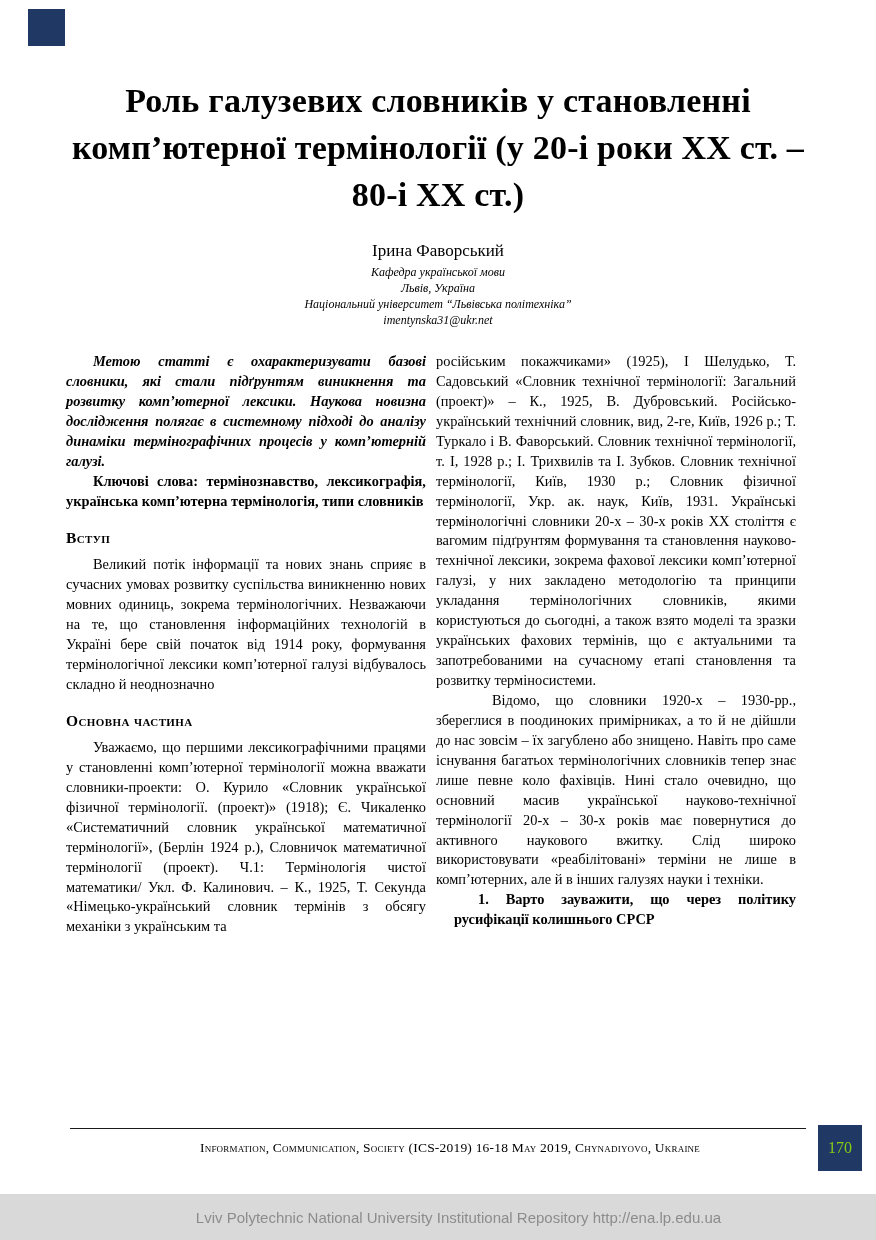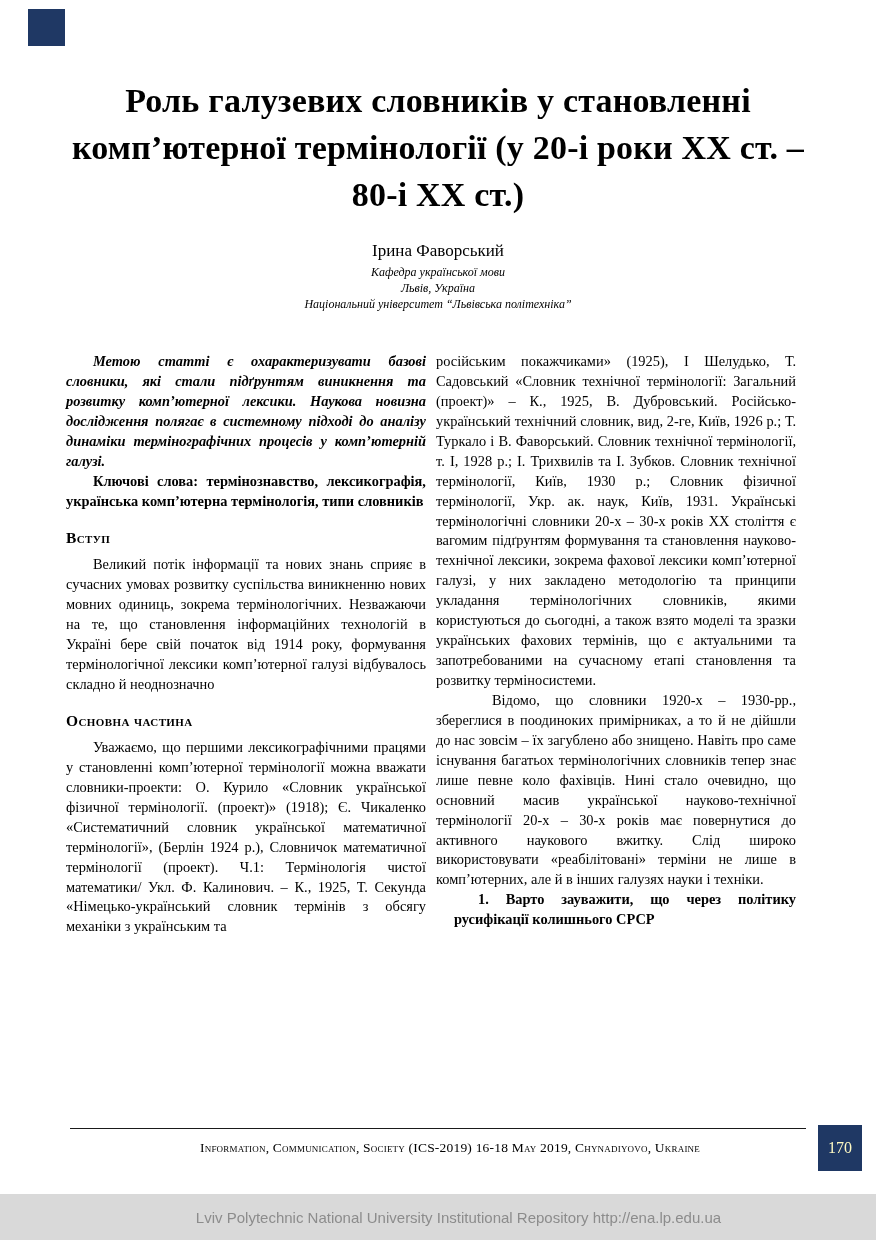--- a/index.html
+++ b/index.html
@@ -25,41 +25,42 @@
   .sec-heading { text-align:left; font-size:15.5px; font-weight:700; font-variant:small-caps;
                  letter-spacing:.4px; margin:15px 0 7px; }
   .indent-lg { text-indent:56px; }
   .numbered-bold { font-weight:700; padding-left:18px; text-indent:24px; }
 
   .footer-rule { position:absolute; top:1128px; left:70px; width:736px; border-top:1px solid #1a1a1a; }
   .conference-line { position:absolute; top:1140px; left:82px; width:736px; text-align:center;
                      font-variant:small-caps; font-size:13.5px; letter-spacing:.2px; }
 
   .page-number-box { position:absolute; top:1125px; left:818px; width:44px; height:46px;
-                     background:var(--accent-navy,#1f3864); color:#fef9c3;
+                     background:var(--accent-navy,#1f3864); color:#84cc16;
                      display:flex; align-items:center; justify-content:center; font-size:16px; }
 
   .repo-bar { position:absolute; bottom:0; left:0; width:876px; height:46px;
               background:var(--bar-gray,#d9d9d9); display:flex; align-items:center; justify-content:center; }
   .repo-text { font-family:"Liberation Sans", sans-serif; font-size:15px; color:var(--bar-text,#8c8c8c);margin-left:41px; }
 </style>
 </head>
 <body>
 
 <div class="canvas">
 
   <div class="corner-accent"></div>
 
   <h1 class="paper-title">Роль галузевих словників у становленні комп’ютерної термінології (у 20-і роки ХХ ст. – 80-і ХХ ст.)</h1>
 
   <div class="author-block">
     <div class="author-name">Ірина Фаворський</div>
     <div class="affil">Кафедра української мови</div>
     <div class="affil">Львів, Україна</div>
     <div class="affil">Національний університет “Львівська політехніка”</div>
+    <div class="affil">imentynska31@ukr.net</div>
   </div>
 
   <div class="columns">
 
     <div class="col">
       <p class="abstract indent">Метою статті є охарактеризувати базові словники, які стали підґрунтям виникнення та розвитку комп’ютерної лексики. Наукова новизна дослідження полягає в системному підході до аналізу динаміки термінографічних процесів у комп’ютерній галузі.</p>
       <p class="keywords indent"><span>Ключові слова:</span> <span>термінознавство, лексикографія, українська комп’ютерна термінологія, типи словників</span></p>
       <h2 class="sec-heading">Вступ</h2>
       <p class="indent">Великий потік інформації та нових знань сприяє в сучасних умовах розвитку суспільства виникненню нових мовних одиниць, зокрема термінологічних. Незважаючи на те, що становлення інформаційних технологій в Україні бере свій початок від 1914 року, формування термінологічної лексики комп’ютерної галузі відбувалось складно й неоднозначно</p>
       <h2 class="sec-heading">Основна частина</h2>

